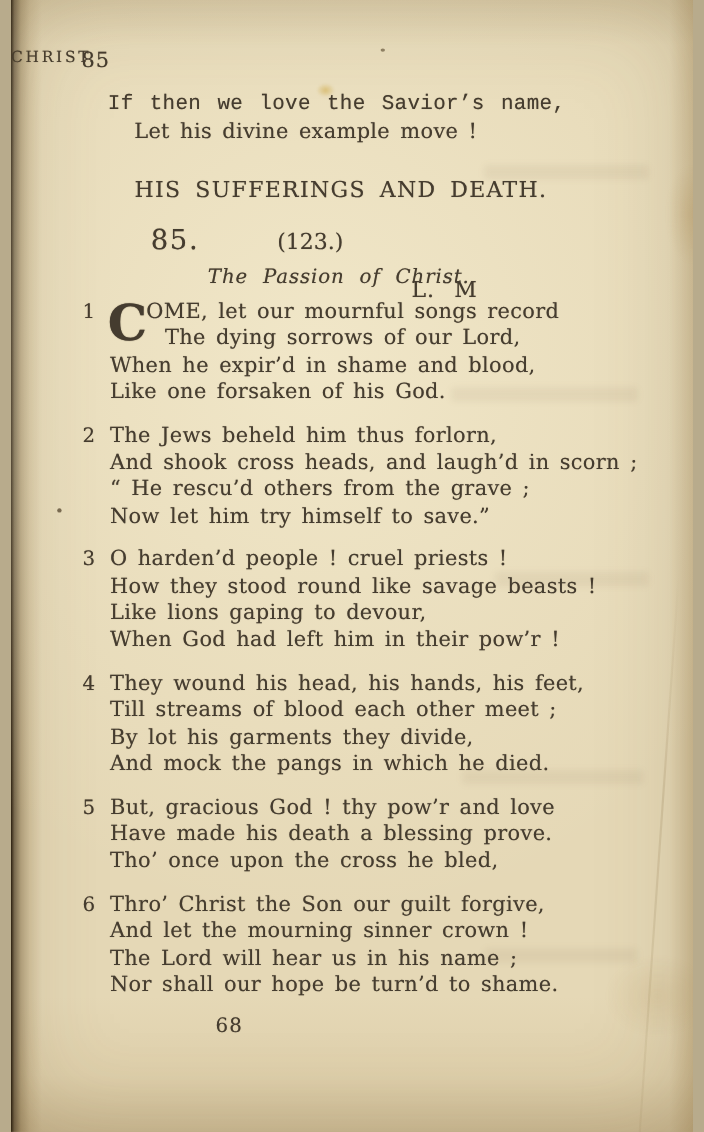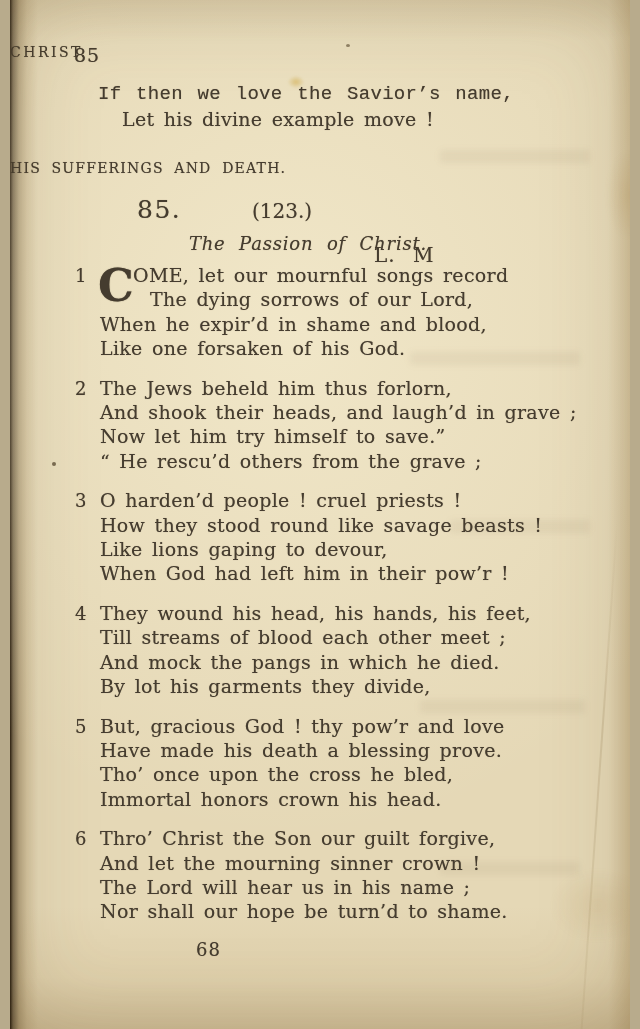--- a/index.html
+++ b/index.html
@@ -50,22 +50,22 @@
   
   .running-head{position:relative;height:24px;margin-top:44px;}
   .pgnum-top{position:absolute;left:64px;top:0;font-size:19px;letter-spacing:1px;}
   .running-title{position:absolute;left:0;top:0;width:600px;text-align:left;
     font-size:14px;letter-spacing:2.5px;}
 
   .prev-hymn{margin-top:14px;font-size:19px;line-height:25px;word-spacing:3px;letter-spacing:0.3px;}
   .prev-l1{margin-left:88px;font-family:Liberation Mono, monospace;}
   .prev-l2{margin-left:112px;}
 
-  .section-heading{margin-top:28px;width:600px;text-align:left;
-    font-size:14px;letter-spacing:1.2px;word-spacing:5px;}
+  .section-heading{margin-top:28px;width:600px;text-align:center;
+    font-size:20px;letter-spacing:1.2px;word-spacing:5px;}
 
   .hymn-head{position:relative;height:37px;margin-top:19px;}
   .hymn-no{position:absolute;left:127px;top:0;font-size:25px;letter-spacing:1.5px;}
   .hymn-alt{position:absolute;left:242px;top:4px;font-size:20px;}
   .hymn-meter{position:absolute;left:364px;top:3px;font-size:20px;word-spacing:10px;letter-spacing:1px;margin-top:45px;}
 
   .hymn-title{width:596px;text-align:center;font-style:italic;font-size:18px;
     word-spacing:7px;letter-spacing:0.8px;margin-top:1px;}
 
   .verses{margin-top:9px;margin-left:90px;font-size:19px;line-height:24.4px;
@@ -124,47 +124,46 @@
       <span class="vnum txt">1</span>
       <div class="firstline txt"><span class="dropcap">C</span><span>OME, let our mournful songs record</span></div>
       <div class="dc-indent txt">The dying sorrows of our Lord,</div>
       <div class="txt">When he expir’d in shame and blood,</div>
       <div class="txt">Like one forsaken of his God.</div>
     </div>
 
     <div class="verse">
       <span class="vnum txt">2</span>
       <div class="txt">The Jews beheld him thus forlorn,</div>
-      <div class="txt">And shook their heads, and laugh’d in grave ;</div>
+      <div class="txt">And shook cross heads, and laugh’d in scorn ;</div>
+      <div class="txt">“ He rescu’d others from the grave ;</div>
       <div class="txt">Now let him try himself to save.”</div>
-      <div class="txt">“ He rescu’d others from the grave ;</div>
     </div>
 
     <div class="verse">
       <span class="vnum txt">3</span>
       <div class="txt">O harden’d people !  cruel priests !</div>
       <div class="txt">How they stood round like savage beasts !</div>
       <div class="txt">Like lions gaping to devour,</div>
       <div class="txt">When God had left him in their pow’r !</div>
     </div>
 
     <div class="verse">
       <span class="vnum txt">4</span>
       <div class="txt">They wound his head, his hands, his feet,</div>
       <div class="txt">Till streams of blood each other meet ;</div>
+      <div class="txt">By lot his garments they divide,</div>
       <div class="txt">And mock the pangs in which he died.</div>
-      <div class="txt">By lot his garments they divide,</div>
     </div>
 
     <div class="verse">
       <span class="vnum txt">5</span>
       <div class="txt">But, gracious God !  thy pow’r and love</div>
       <div class="txt">Have made his death a blessing prove.</div>
       <div class="txt">Tho’ once upon the cross he bled,</div>
-      <div class="txt">Immortal honors crown his head.</div>
     </div>
 
     <div class="verse">
       <span class="vnum txt">6</span>
       <div class="txt">Thro’ Christ the Son our guilt forgive,</div>
       <div class="txt">And let the mourning sinner crown !</div>
       <div class="txt">The Lord will hear us in his name ;</div>
       <div class="txt">Nor shall our hope be turn’d to shame.</div>
     </div>
 

